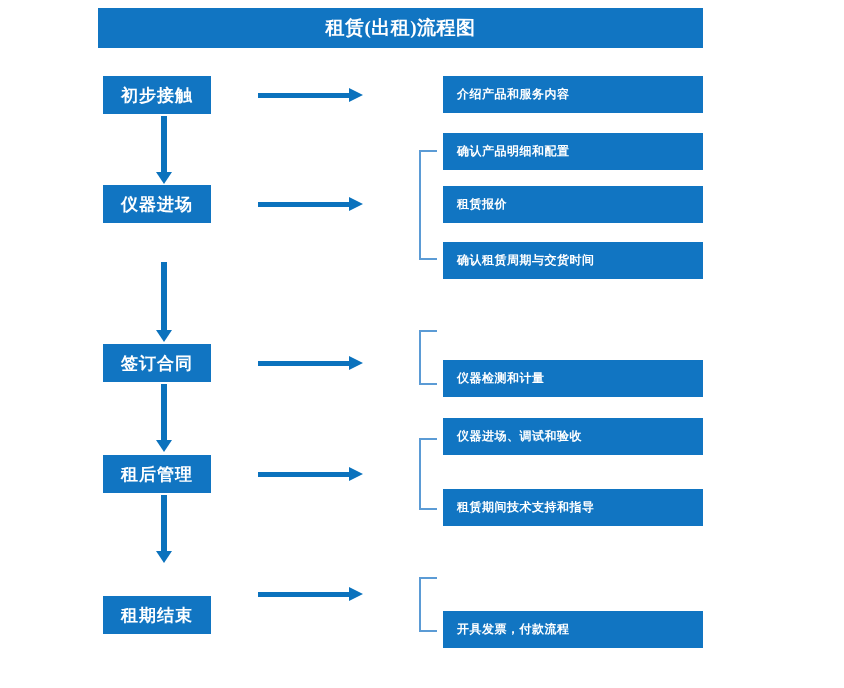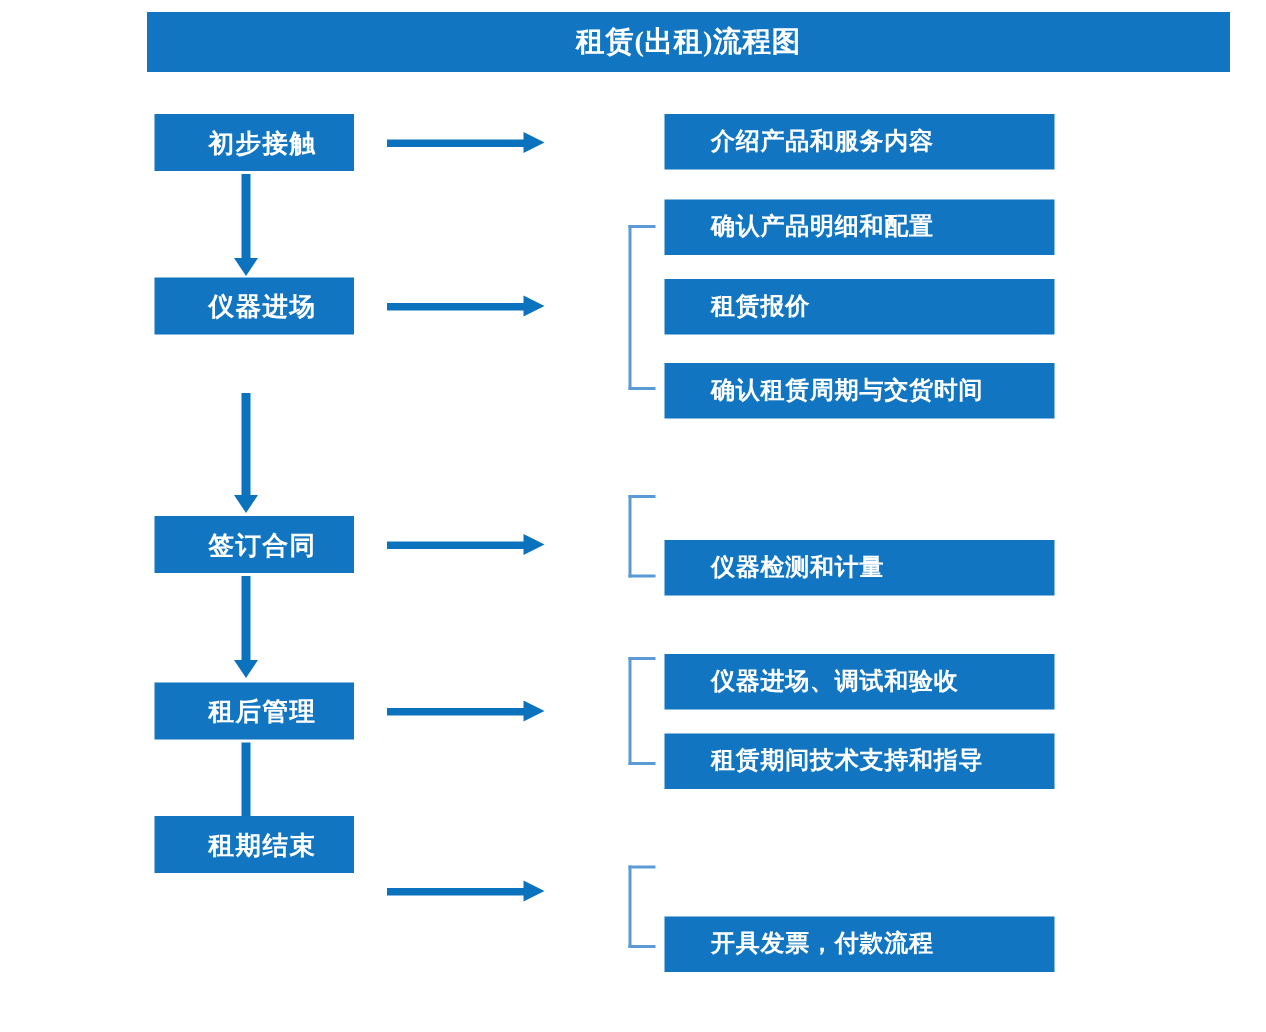--- a/index.html
+++ b/index.html
@@ -18,45 +18,44 @@
     width: 844px;
     height: 688px;
     background: #ffffff;
   }
 
   
   .title-bar {
     position: absolute;
     left: 98px;
     top: 8px;
-    width: 722px;
+    width: 605px;
     height: 40px;
     background: #1175c2;
     display: flex;
     align-items: center;
     justify-content: center;
   }
   .title-bar .title-text {
     color: #ffffff;
     font-size: 19px;
     font-weight: bold;
     letter-spacing: 0.5px;
     font-family: "Liberation Serif", "DejaVu Serif", serif;
   }
 
   
   .stage-box {
     position: absolute;
-    width: 122px;
+    width: 108px;
     height: 38px;
     background: #1175c2;
     display: flex;
     align-items: center;
     justify-content: center;
-    padding-left: 11px;
   }
   .stage-box .stage-label {
     color: #ffffff;
     font-size: 17px;
     font-weight: bold;
     font-family: "Liberation Serif", "DejaVu Serif", serif;
     letter-spacing: 1px;
   }
 
   
@@ -64,24 +63,24 @@
     position: absolute;
     left: 443px;
     width: 260px;
     height: 37px;
     background: #1175c2;
     display: flex;
     align-items: center;
   }
   .detail-box .detail-label {
     color: #ffffff;
-    font-size: 16px;
+    font-size: 12px;
     font-weight: bold;
     font-family: "Liberation Serif", "DejaVu Serif", serif;
-    padding-left: 31px;
+    padding-left: 14px;
     letter-spacing: 0.5px;
     white-space: nowrap;
   }
 
   
   .h-arrow {
     position: absolute;
     width: 105px;
     height: 14px;
   }
@@ -208,28 +207,28 @@
   <div class="h-arrow" style="left:258px; top:467px;">
     <div class="shaft"></div>
     <div class="head"></div>
   </div>
   <div class="v-arrow" style="left:156px; top:495px; height:68px;">
     <div class="shaft" style="height:56px;"></div>
     <div class="head"></div>
   </div>
 
   <div class="bracket" style="left:419px; top:438px; height:72px;"></div>
-  <div class="detail-box" style="top:436px;">
+  <div class="detail-box" style="top:418px;">
     <span class="detail-label">仪器进场、调试和验收</span>
   </div>
   <div class="detail-box" style="top:489px;">
     <span class="detail-label">租赁期间技术支持和指导</span>
   </div>
 
-  <div class="stage-box" style="left:103px; top:544px;">
+  <div class="stage-box" style="left:103px; top:596px;">
     <span class="stage-label">租期结束</span>
   </div>
   <div class="h-arrow" style="left:258px; top:587px;">
     <div class="shaft"></div>
     <div class="head"></div>
   </div>
 
   <div class="bracket" style="left:419px; top:577px; height:55px;"></div>
   <div class="detail-box" style="top:611px;">
     <span class="detail-label">开具发票，付款流程</span>

